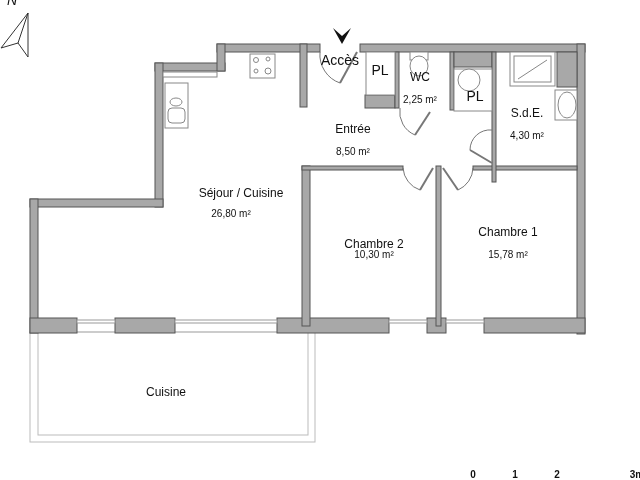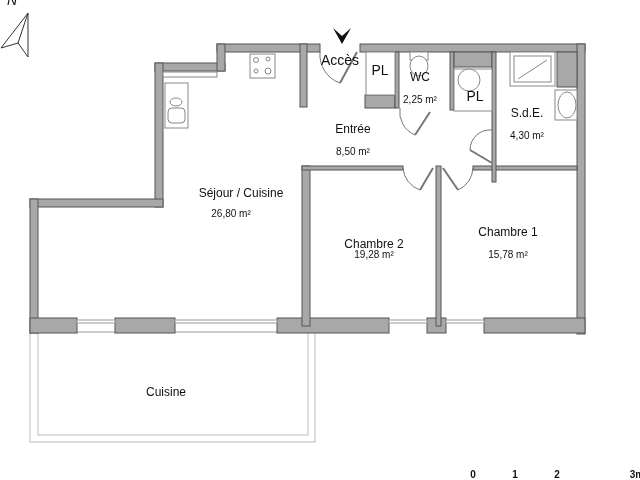--- a/index.html
+++ b/index.html
@@ -121,21 +121,21 @@
 <div class="lbl room" style="left:353px; top:122px;">Entrée</div>
 <div class="lbl area" style="left:353px; top:146px;">8,50 m²</div>
 
 <div class="lbl room" style="left:420px; top:70px;">WC</div>
 <div class="lbl area" style="left:420px; top:94px;">2,25 m²</div>
 
 <div class="lbl room" style="left:527px; top:106px;">S.d.E.</div>
 <div class="lbl area" style="left:527px; top:130px;">4,30 m²</div>
 
 <div class="lbl room" style="left:374px; top:225px;margin-top:12px;">Chambre 2</div>
-<div class="lbl area" style="left:374px; top:249px;">19,28 m²</div>
+<div class="lbl area" style="left:374px; top:249px;">10,30 m²</div>
 
 <div class="lbl room" style="left:508px; top:225px;">Chambre 1</div>
 <div class="lbl area" style="left:508px; top:249px;">15,78 m²</div>
 
 <div class="lbl room" style="left:166px; top:385px;">Cuisine</div>
 
 <div class="lbl small" style="left:380px; top:62px;">PL</div>
 <div class="lbl small" style="left:475px; top:88px;">PL</div>
 
 <div class="scale" style="left:473px; top:469px;">0</div>

